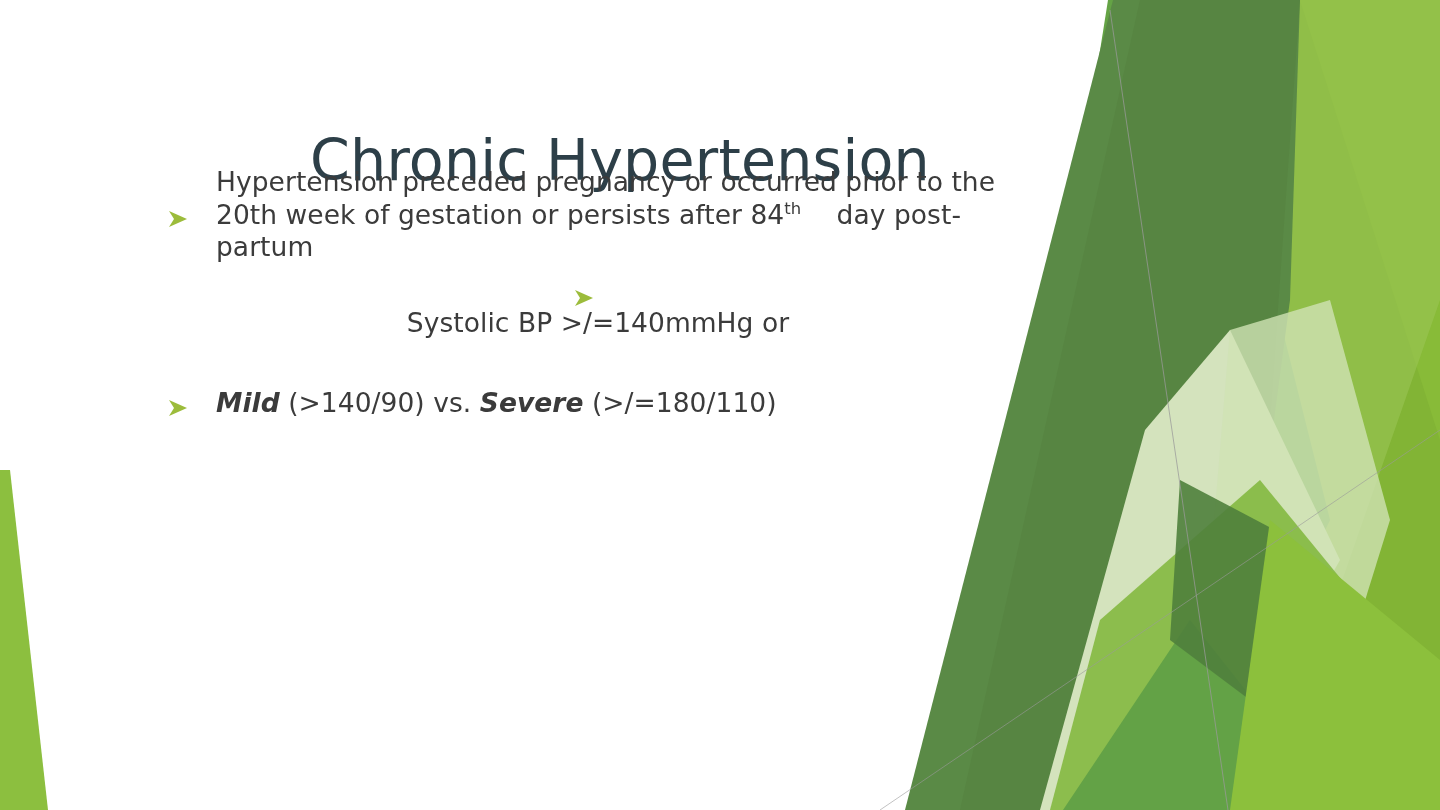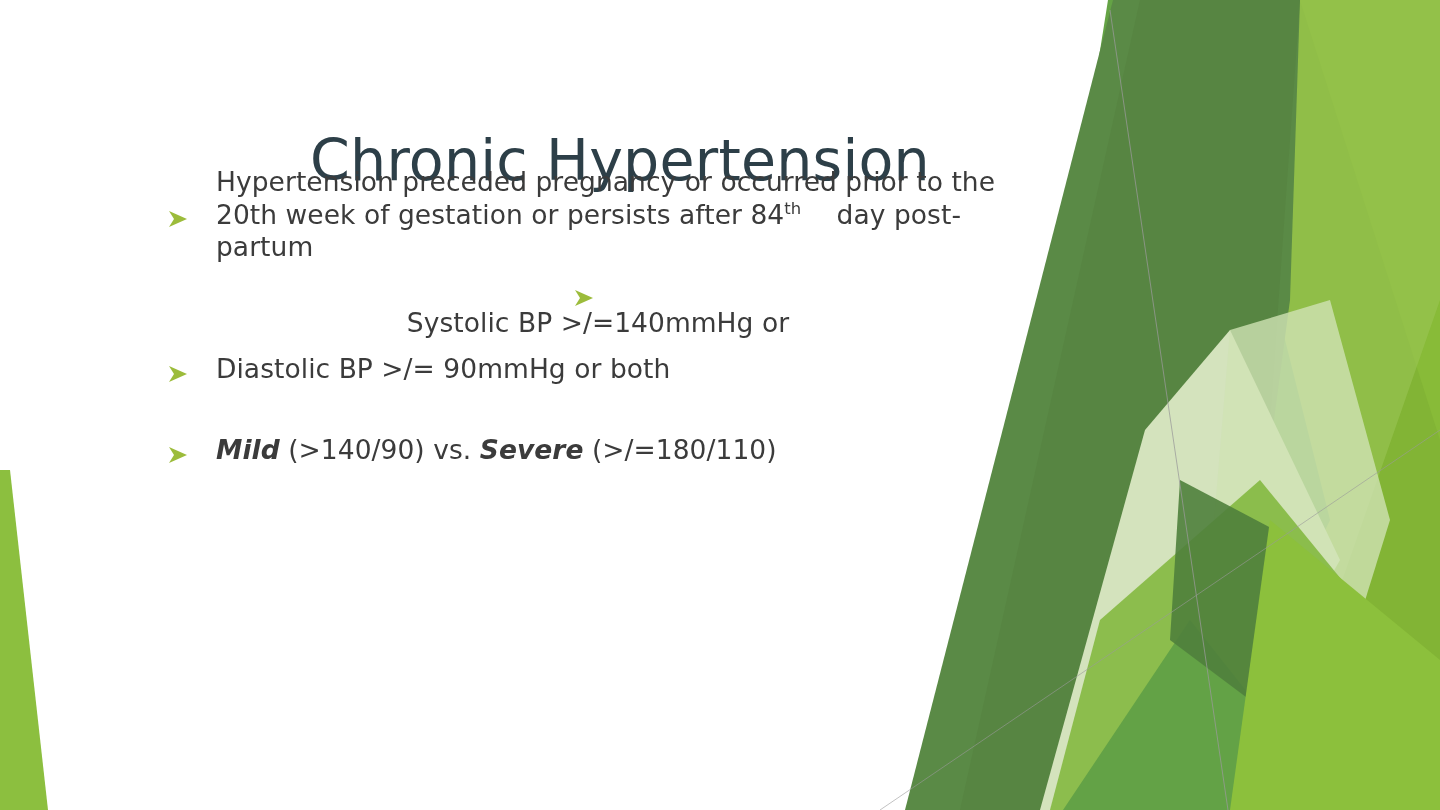--- a/index.html
+++ b/index.html
@@ -147,28 +147,20 @@
 
       <div class="bullet-row" style="margin-top:16px;flex-direction:column;">
         <span class="bullet-mark">
           <svg width="20" height="18" viewBox="0 0 20 18" xmlns="http://www.w3.org/2000/svg">
             <polygon points="1,1 19,9 1,17 6,9" fill="#9cbc3b"></polygon>
           </svg>
         </span>
         <span class="bullet-text">Systolic BP &gt;/=140mmHg or</span>
       </div>
 
-      <div class="bullet-row" style="margin-top:14px;">
-        <span class="bullet-mark">
-          <svg width="20" height="18" viewBox="0 0 20 18" xmlns="http://www.w3.org/2000/svg">
-            <polygon points="1,1 19,9 1,17 6,9" fill="#9cbc3b"></polygon>
-          </svg>
-        </span>
-        <span class="bullet-text">Diastolic BP &gt;/= 90mmHg or both</span>
-      </div>
 
       <div class="bullet-row spaced-before">
         <span class="bullet-mark">
           <svg width="20" height="18" viewBox="0 0 20 18" xmlns="http://www.w3.org/2000/svg">
             <polygon points="1,1 19,9 1,17 6,9" fill="#9cbc3b"></polygon>
           </svg>
         </span>
         <span class="bullet-text"><span class="bi">Mild</span><span> (&gt;140/90) vs. </span><span class="bi">Severe</span><span> (&gt;/=180/110)</span></span>
       </div>
 

